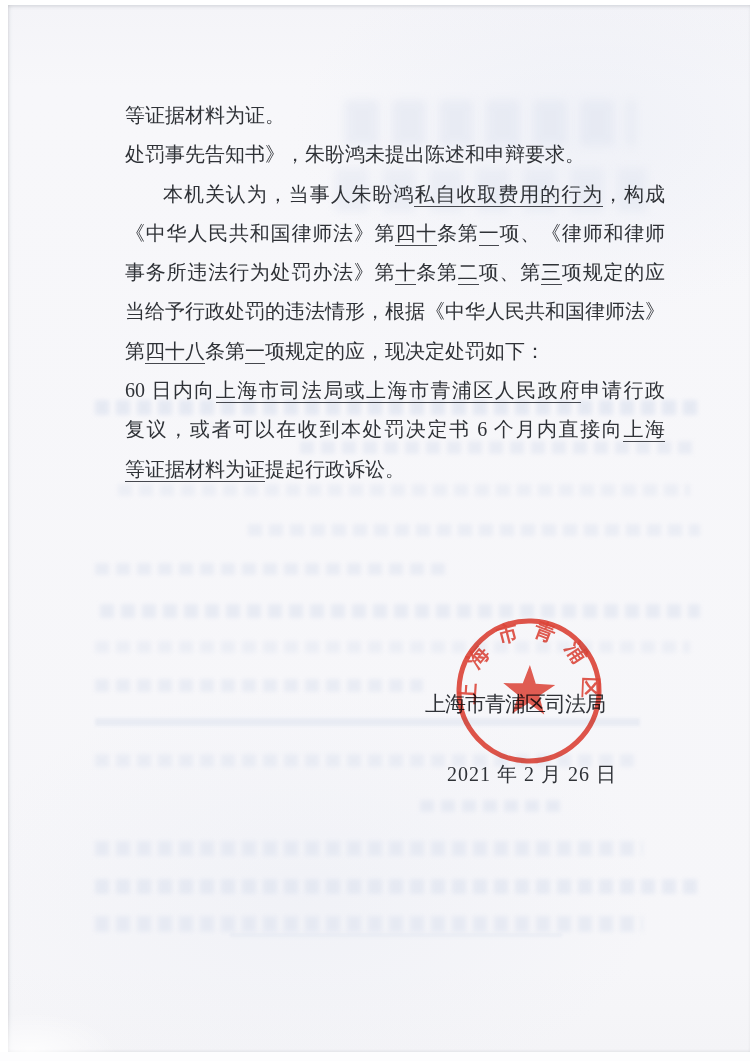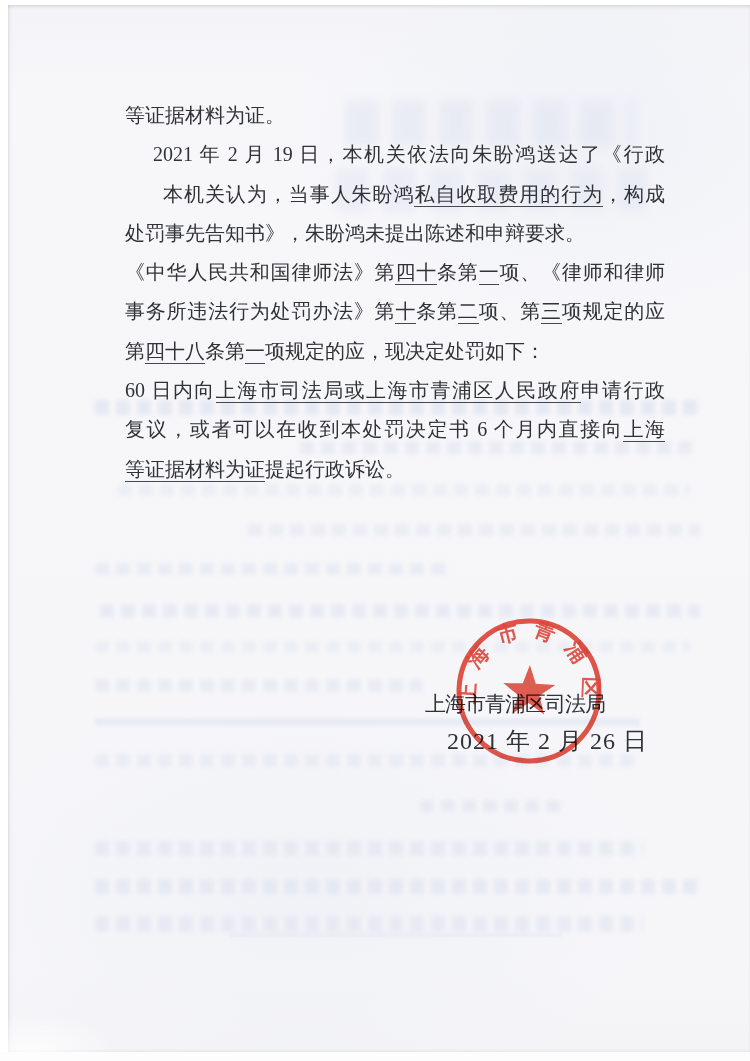--- a/index.html
+++ b/index.html
@@ -53,22 +53,22 @@
   .ln.ind-40{text-indent:40px;}
   .u{
     border-bottom:1.5px solid rgba(44,47,54,.88);
     padding-bottom:1px;
   }
   .sig-authority{
     position:absolute;left:425px;top:690px;
     font-size:21px;letter-spacing:-1px;white-space:nowrap;color:var(--ink);z-index:3;
   }
   .sig-date{
-    position:absolute;left:447px;top:725px;
-    font-size:24px;letter-spacing:1px;white-space:nowrap;color:var(--ink);z-index:3;
+    position:absolute;left:447px;top:761px;
+    font-size:20px;letter-spacing:1px;white-space:nowrap;color:var(--ink);z-index:3;
   }
   
   .seal{
     position:absolute;left:444px;top:606px;width:170px;height:170px;z-index:5;
     mix-blend-mode:multiply;opacity:.93;
     transform:rotate(2deg);
   }
   .seal text{
     font-family:"Liberation Serif","DejaVu Serif",serif;
     font-weight:700;
@@ -114,25 +114,25 @@
       <div class="ghost-row" style="left: 95px; top: 754px; width: 545px; height: 13px; opacity: 0.5;"></div>
       <div class="ghost-row" style="left: 420px; top: 800px; width: 145px; height: 12px; opacity: 0.6;"></div>
       <div class="ghost-row" style="left: 95px; top: 841px; width: 548px; height: 15px; opacity: 0.58;"></div>
       <div class="ghost-row" style="left: 95px; top: 879px; width: 607px; height: 15px; opacity: 0.62;"></div>
       <div class="ghost-row" style="left: 95px; top: 916px; width: 548px; height: 16px; opacity: 0.58;"></div>
       <div class="ghost-row line" style="left: 230px; top: 933px; width: 332px; height: 4px; opacity: 0.45;"></div>
     </div>
 
   <div class="body-text">
     <div class="ln"><span>等证据材料为证。</span></div>
-    <div class="ln just ind-28"><span>2021 年 2 月 19 日，本机关依法向朱盼鸿送达了《行政</span></div>
+    <div class="ln"><span>处罚事先告知书》，朱盼鸿未提出陈述和申辩要求。</span></div>
     <div class="ln just ind-38"><span>本机关认为，当事人朱盼鸿</span><span class="u">私自收取费用的行为</span><span>，构成</span></div>
-    <div class="ln"><span>处罚事先告知书》，朱盼鸿未提出陈述和申辩要求。</span></div>
     <div class="ln just"><span>《中华人民共和国律师法》第</span><span class="u">四十</span><span>条第</span><span class="u">一</span><span>项、《律师和律师</span></div>
     <div class="ln just"><span>事务所违法行为处罚办法》第</span><span class="u">十</span><span>条第</span><span class="u">二</span><span>项、第</span><span class="u">三</span><span>项规定的应</span></div>
+    <div class="ln just"><span>当给予行政处罚的违法情形，根据《中华人民共和国律师法》</span></div>
     <div class="ln"><span>第</span><span class="u">四十八</span><span>条第</span><span class="u">一</span><span>项规定的应，现决定处罚如下：</span></div>
     <div class="ln just"><span>60 日内向</span><span class="u">上海市司法局或上海市青浦区人民政府</span><span>申请行政</span></div>
     <div class="ln just"><span>复议，或者可以在收到本处罚决定书 6 个月内直接向</span><span class="u">上海</span></div>
     <div class="ln"><span class="u">等证据材料为证</span><span>提起行政诉讼。</span></div>
   </div>
 
   <div class="sig-authority">上海市青浦区司法局</div>
   <div class="sig-date">2021 年 2 月 26 日</div>
 
   <svg class="seal" viewBox="0 0 170 170">

